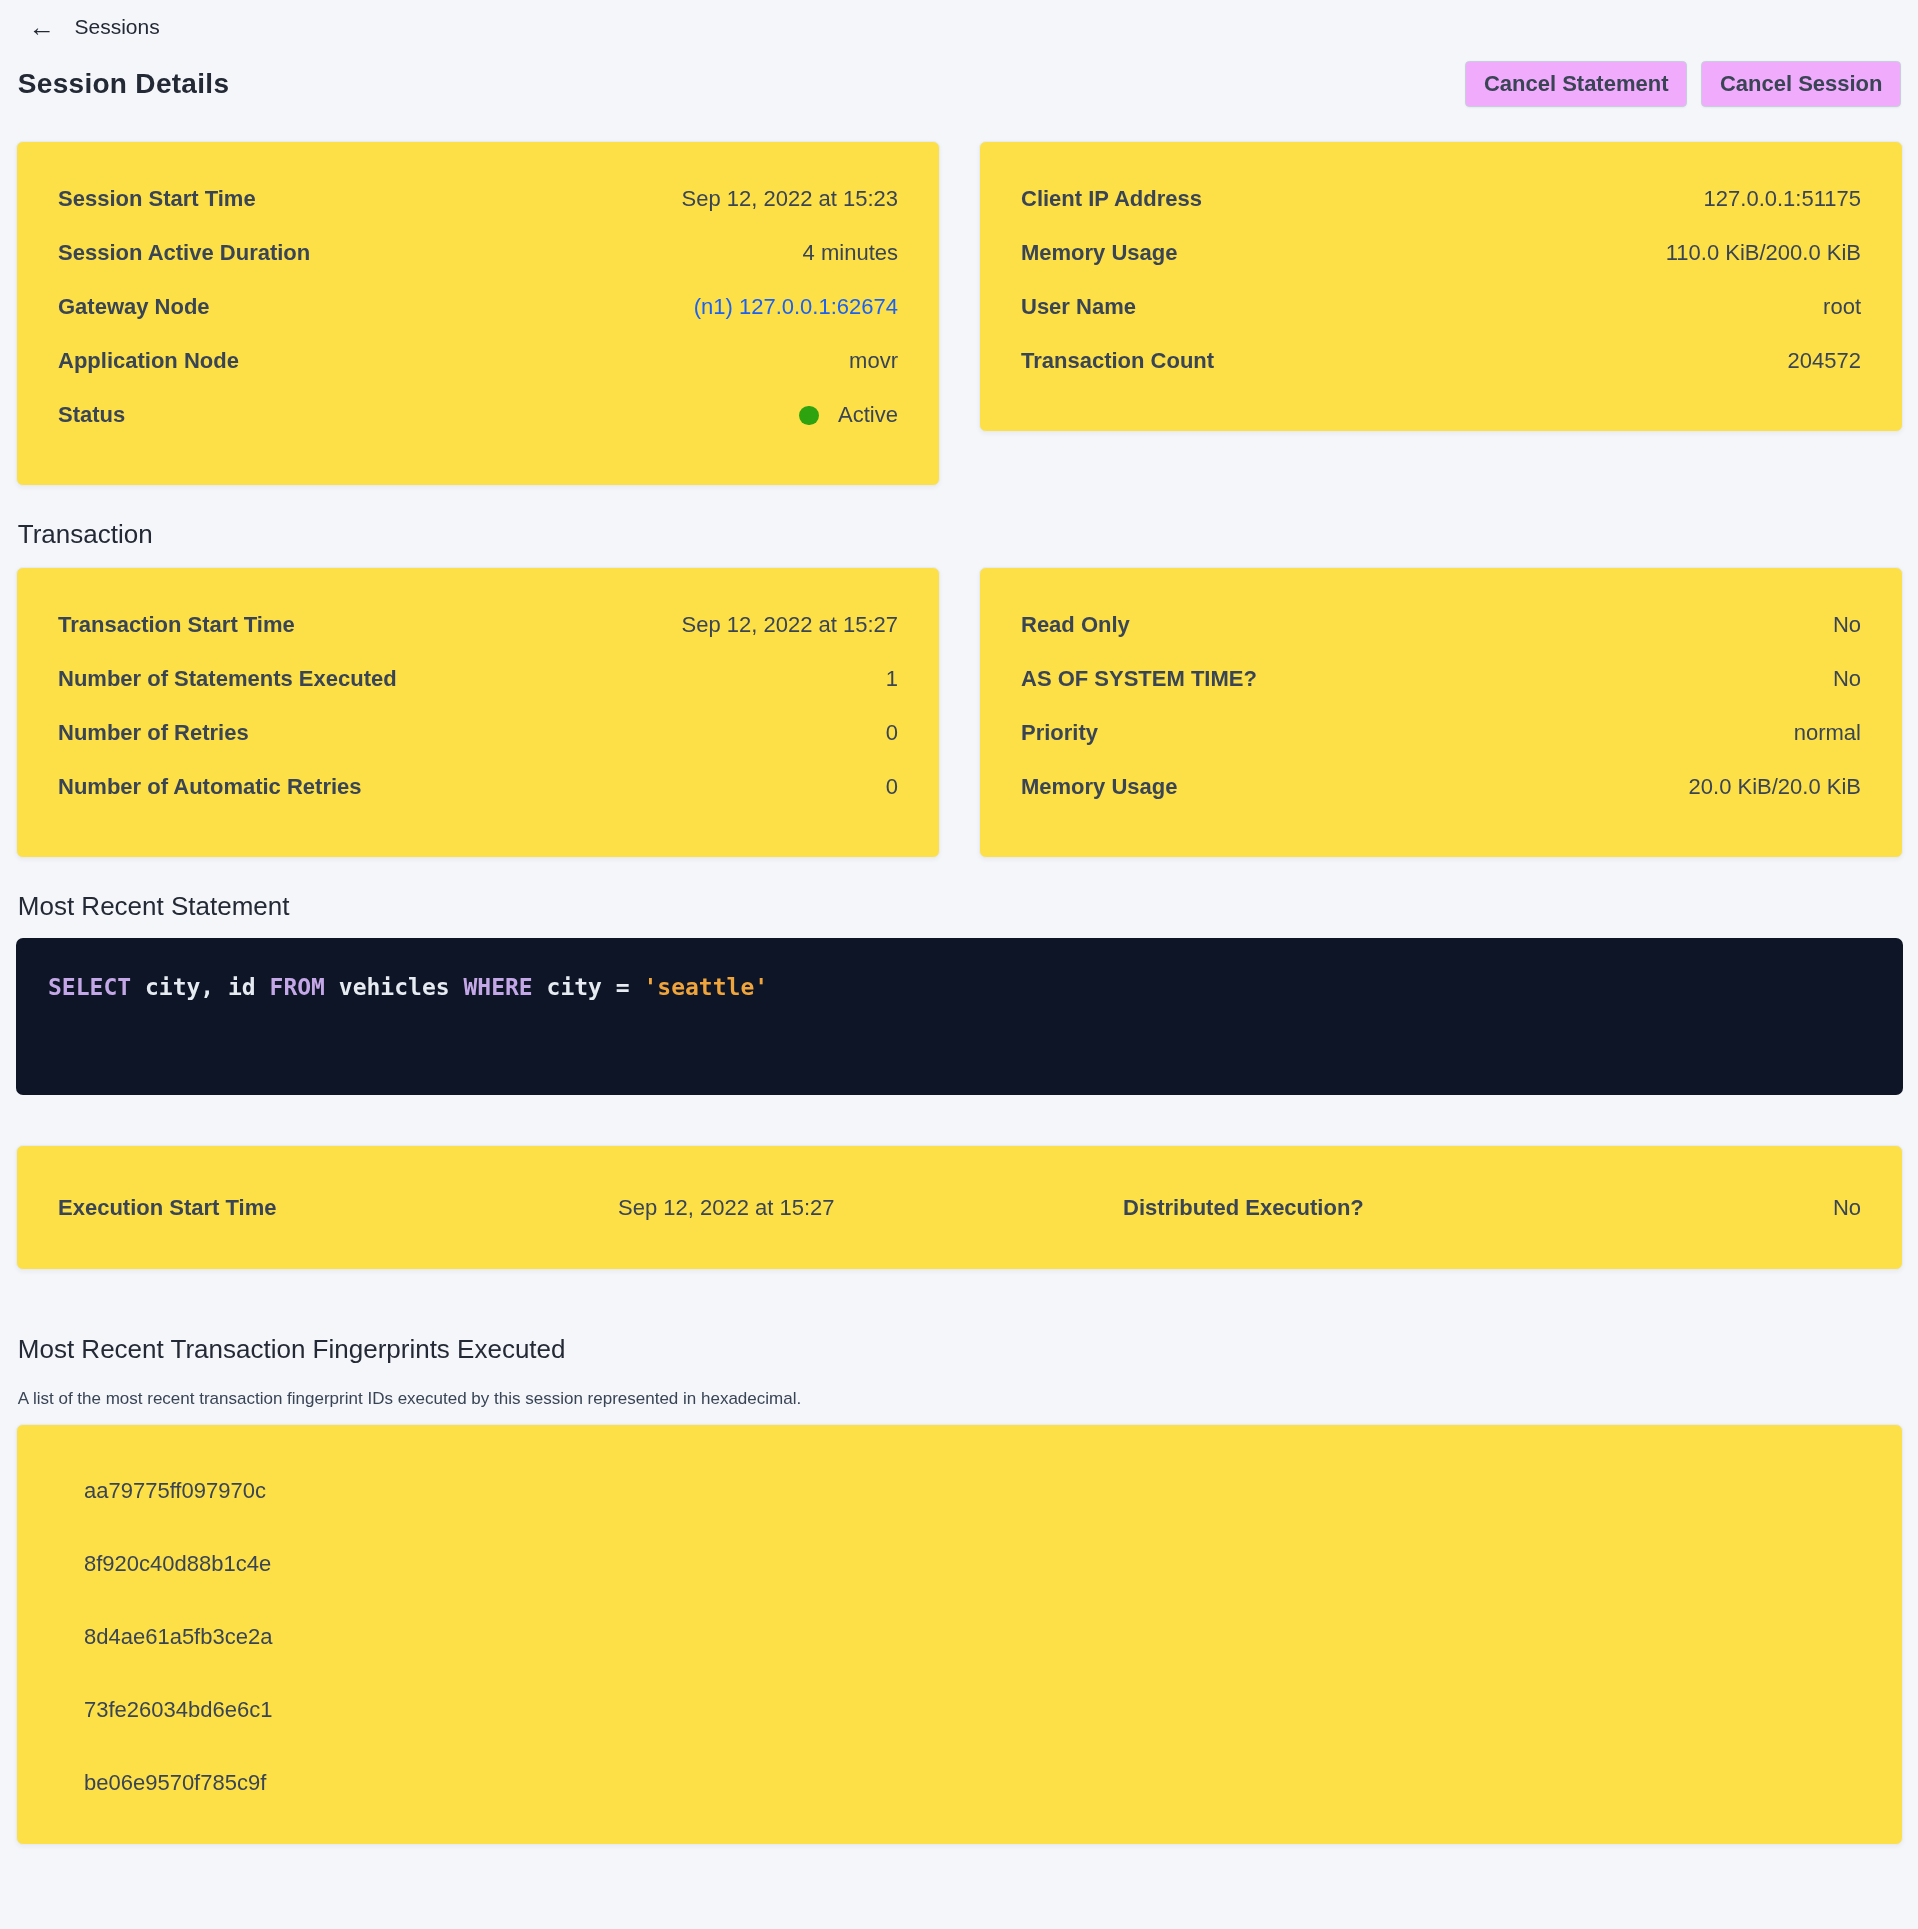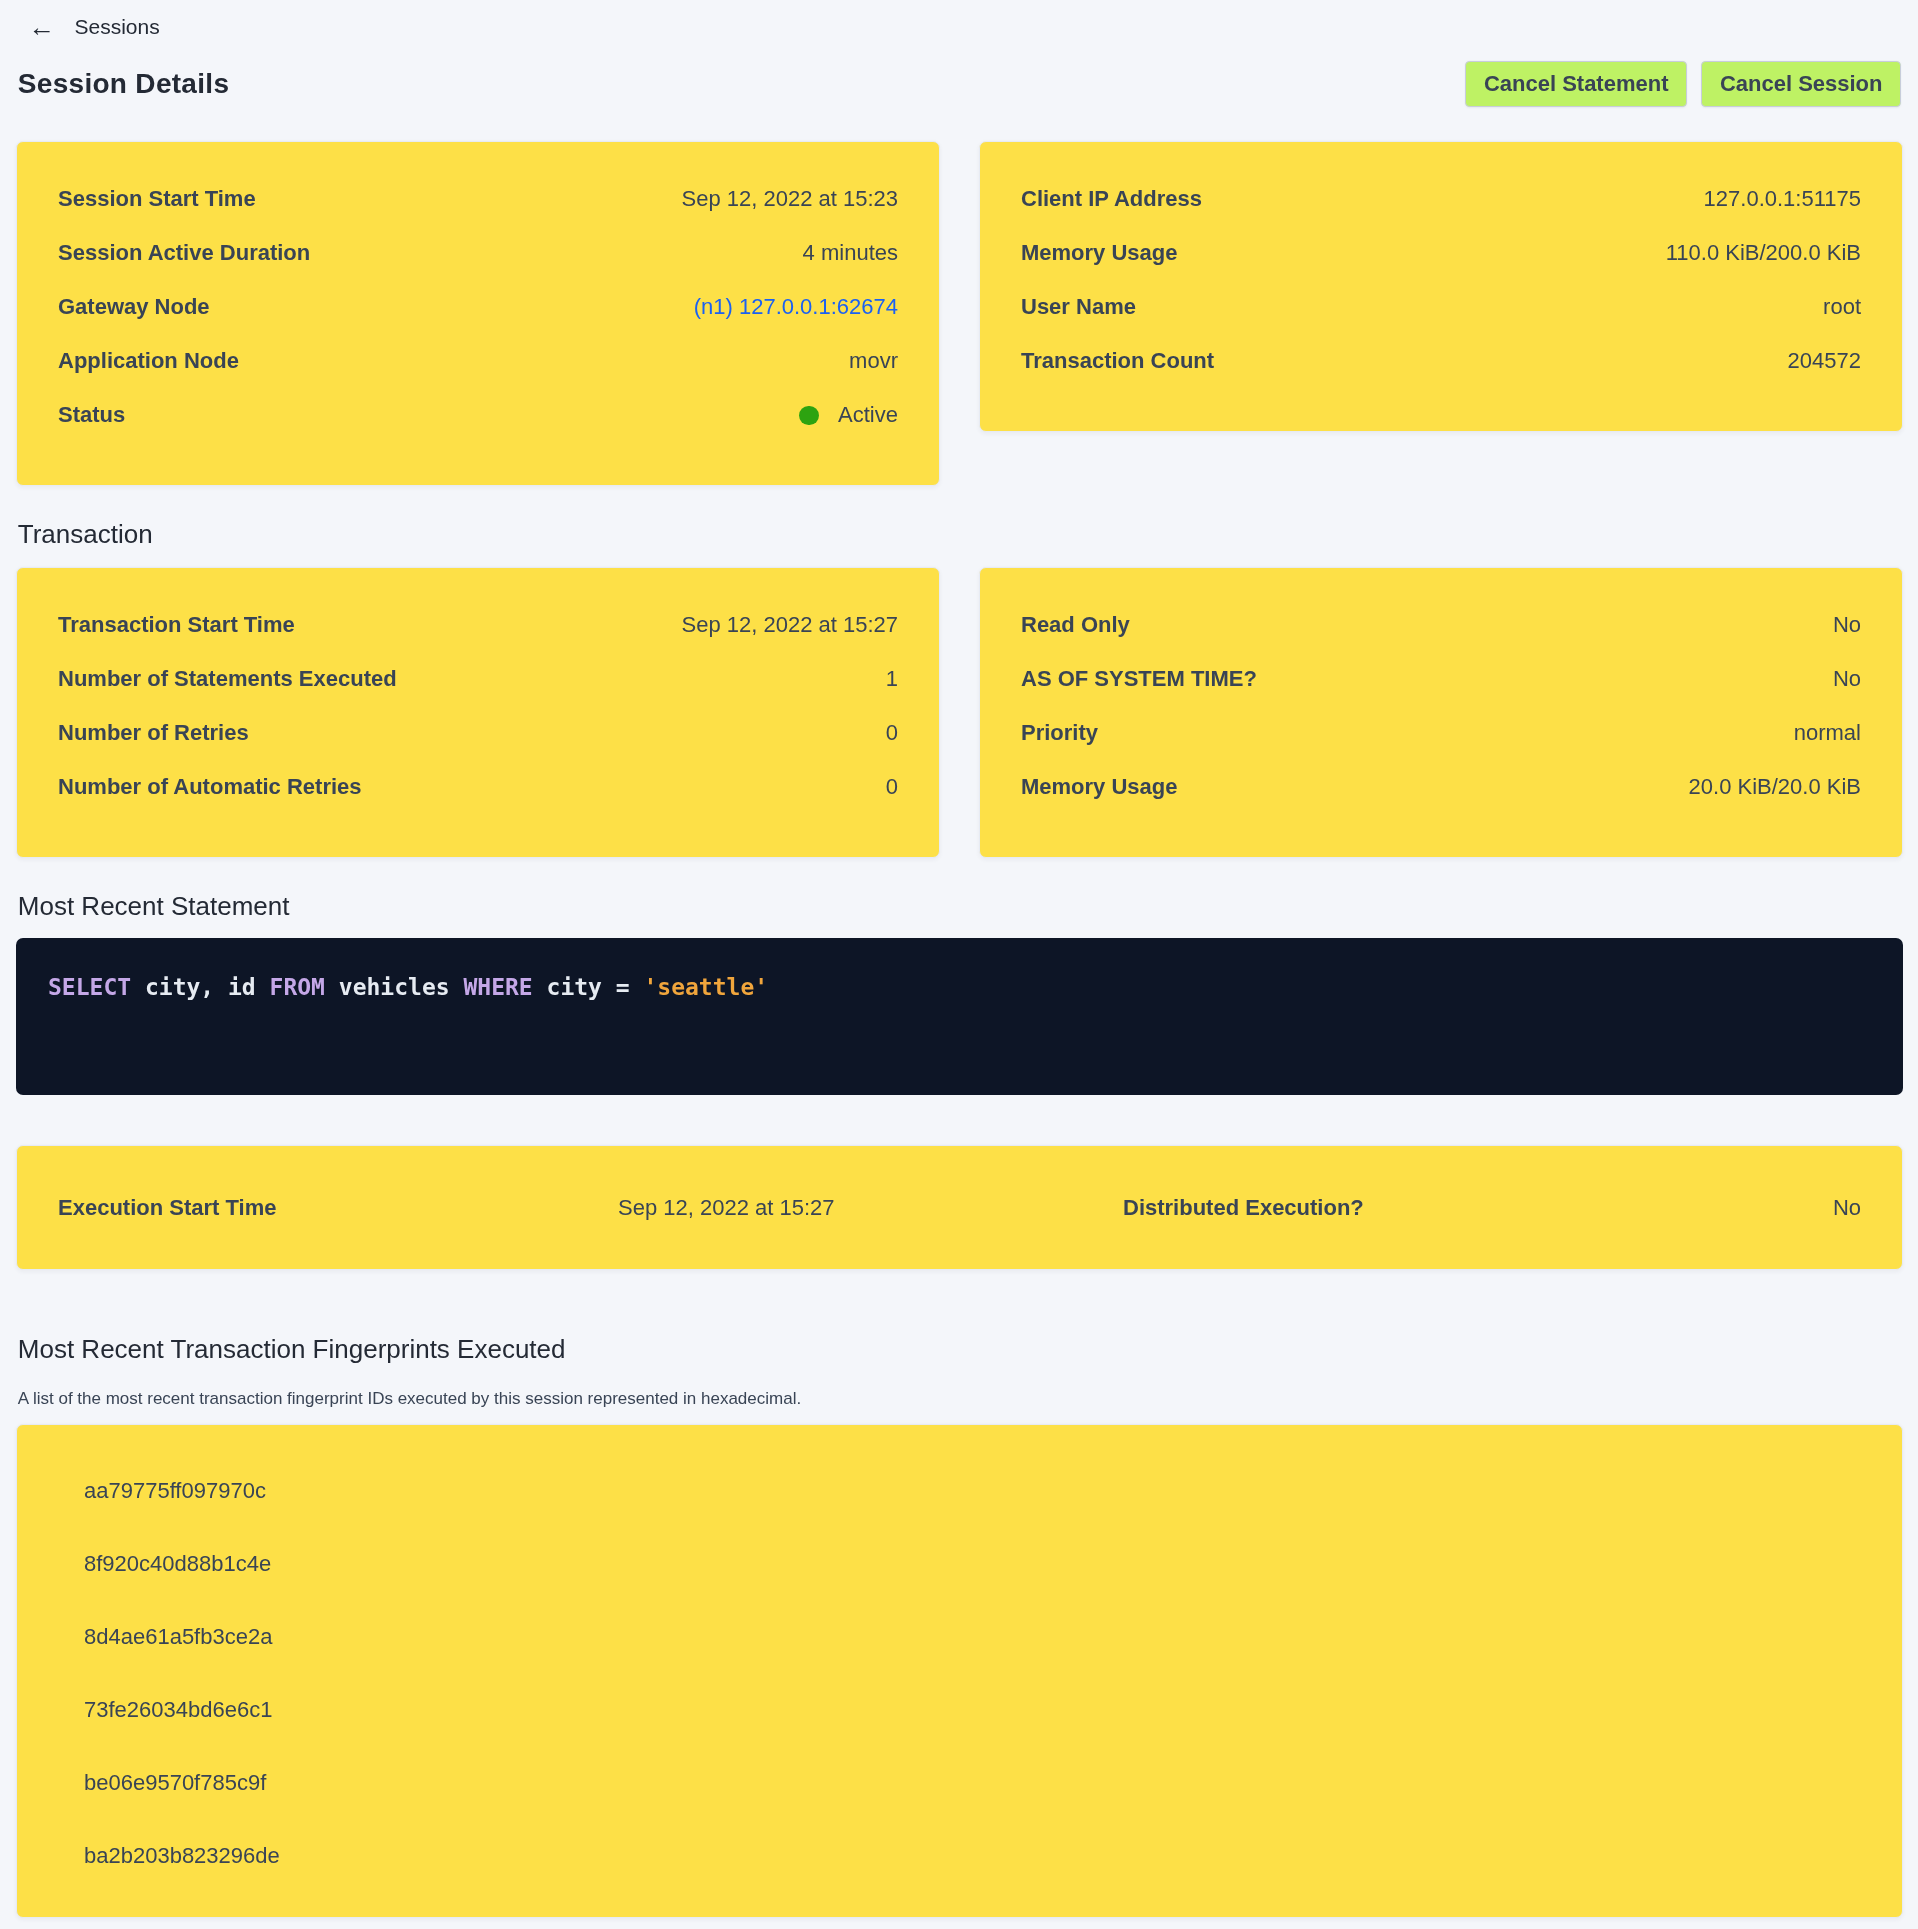--- a/index.html
+++ b/index.html
@@ -37,21 +37,21 @@
   }
   h1.page-title {
     margin: 0;
     font-size: 28px;
     font-weight: 700;
     color: #242A35;
     letter-spacing: 0.3px;
   }
   .actions { display: flex; gap: 14px; }
   .btn {
-    background: #bef264;
+    background: #f0abfc;
     border: 0.9px solid #C7CDDA;
     border-radius: 4.4px;
     height: 46px;
     padding: 0 17.7px;
     font-family: inherit;
     font-size: 22px;
     font-weight: 700;
     color: #394455;
     cursor: pointer;
     box-shadow: 0 0.9px 1.8px rgba(60,70,90,0.07);
@@ -250,17 +250,16 @@
 
   <h2 class="section-heading" style="margin-top:66px; margin-bottom:0;">Most Recent Transaction Fingerprints Executed</h2>
   <p class="fp-desc">A list of the most recent transaction fingerprint IDs executed by this session represented in hexadecimal.</p>
 
   <div class="card fp-card">
     <div class="fp-row">aa79775ff097970c</div>
     <div class="fp-row">8f920c40d88b1c4e</div>
     <div class="fp-row">8d4ae61a5fb3ce2a</div>
     <div class="fp-row">73fe26034bd6e6c1</div>
     <div class="fp-row">be06e9570f785c9f</div>
-    <div class="fp-row">ba2b203b823296de</div>
   </div>
 
 </div>
 
 
 </body></html>

